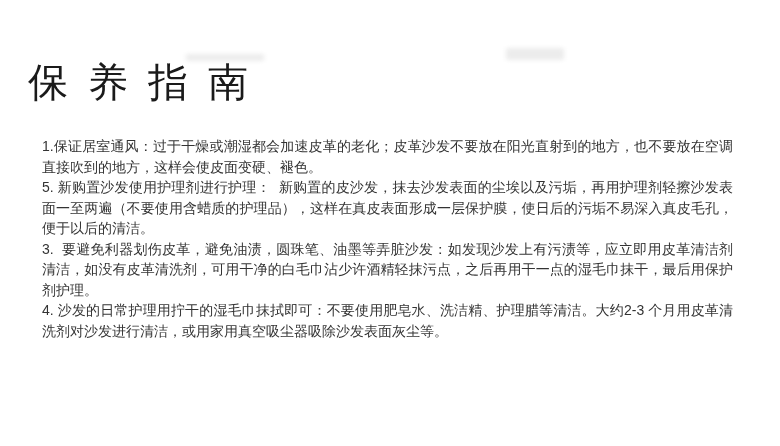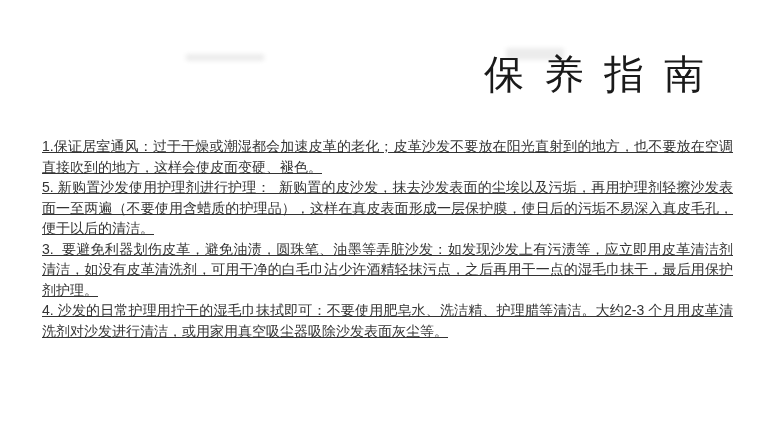--- a/index.html
+++ b/index.html
@@ -13,40 +13,39 @@
     height: 446px;
     background: #ffffff;
     overflow: hidden;
     font-family: "Liberation Sans", "DejaVu Sans", sans-serif;
   }
   .doc-title {
     position: absolute;
     top: 50px;
     left: 0;
     width: 724px;
-    margin: 0;
-    text-align: right;
+    margin: 8px;
+    text-align: left;
     font-size: 40px;
     line-height: 48px;
     font-weight: 500;
     color: #1a1a1a;
     letter-spacing: 0.5em;
     text-indent: 0.5em;
     white-space: nowrap;
   }
   .content {
     position: absolute;
     top: 136px;
     left: 42px;
     width: 691px;
     color: #333333;
     font-size: 14px;
     line-height: 20.5px;
     text-align: justify;
-    text-decoration: underline;
   }
   .content p {
     margin: 0;
     padding: 0;
     white-space: pre-wrap;
   }
   
   .ghost {
     position: absolute;
     background: #ececec;

